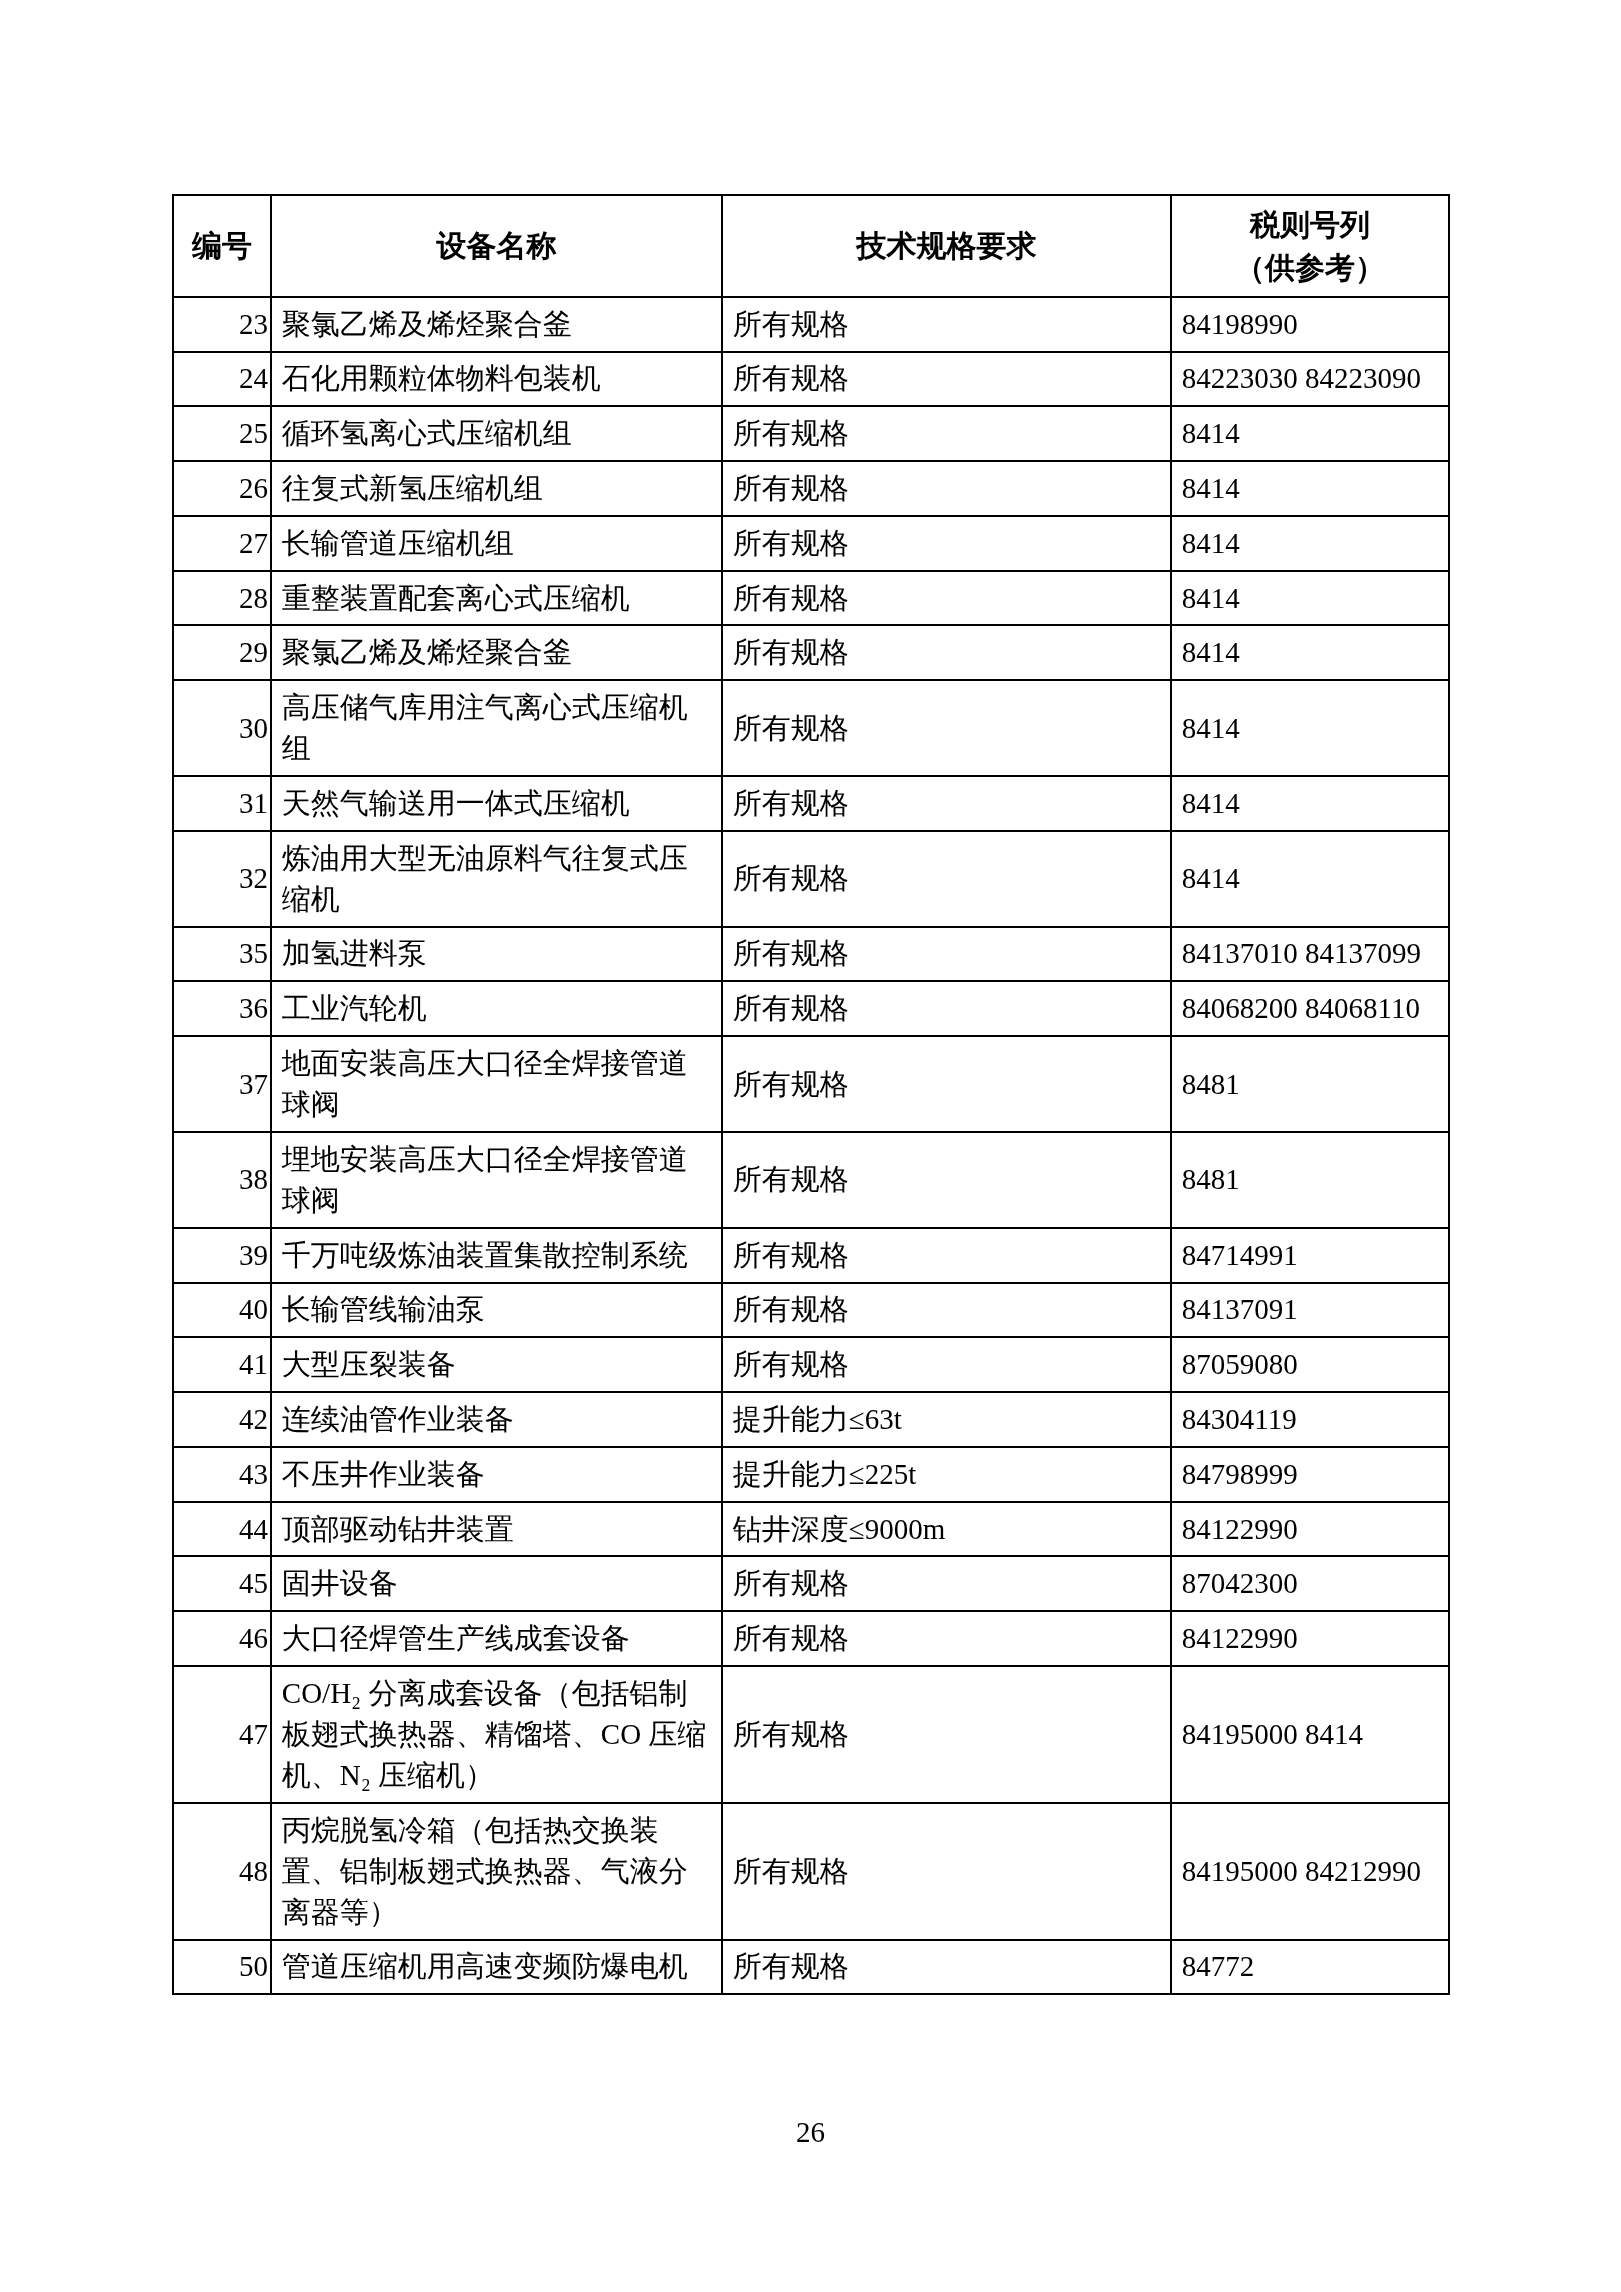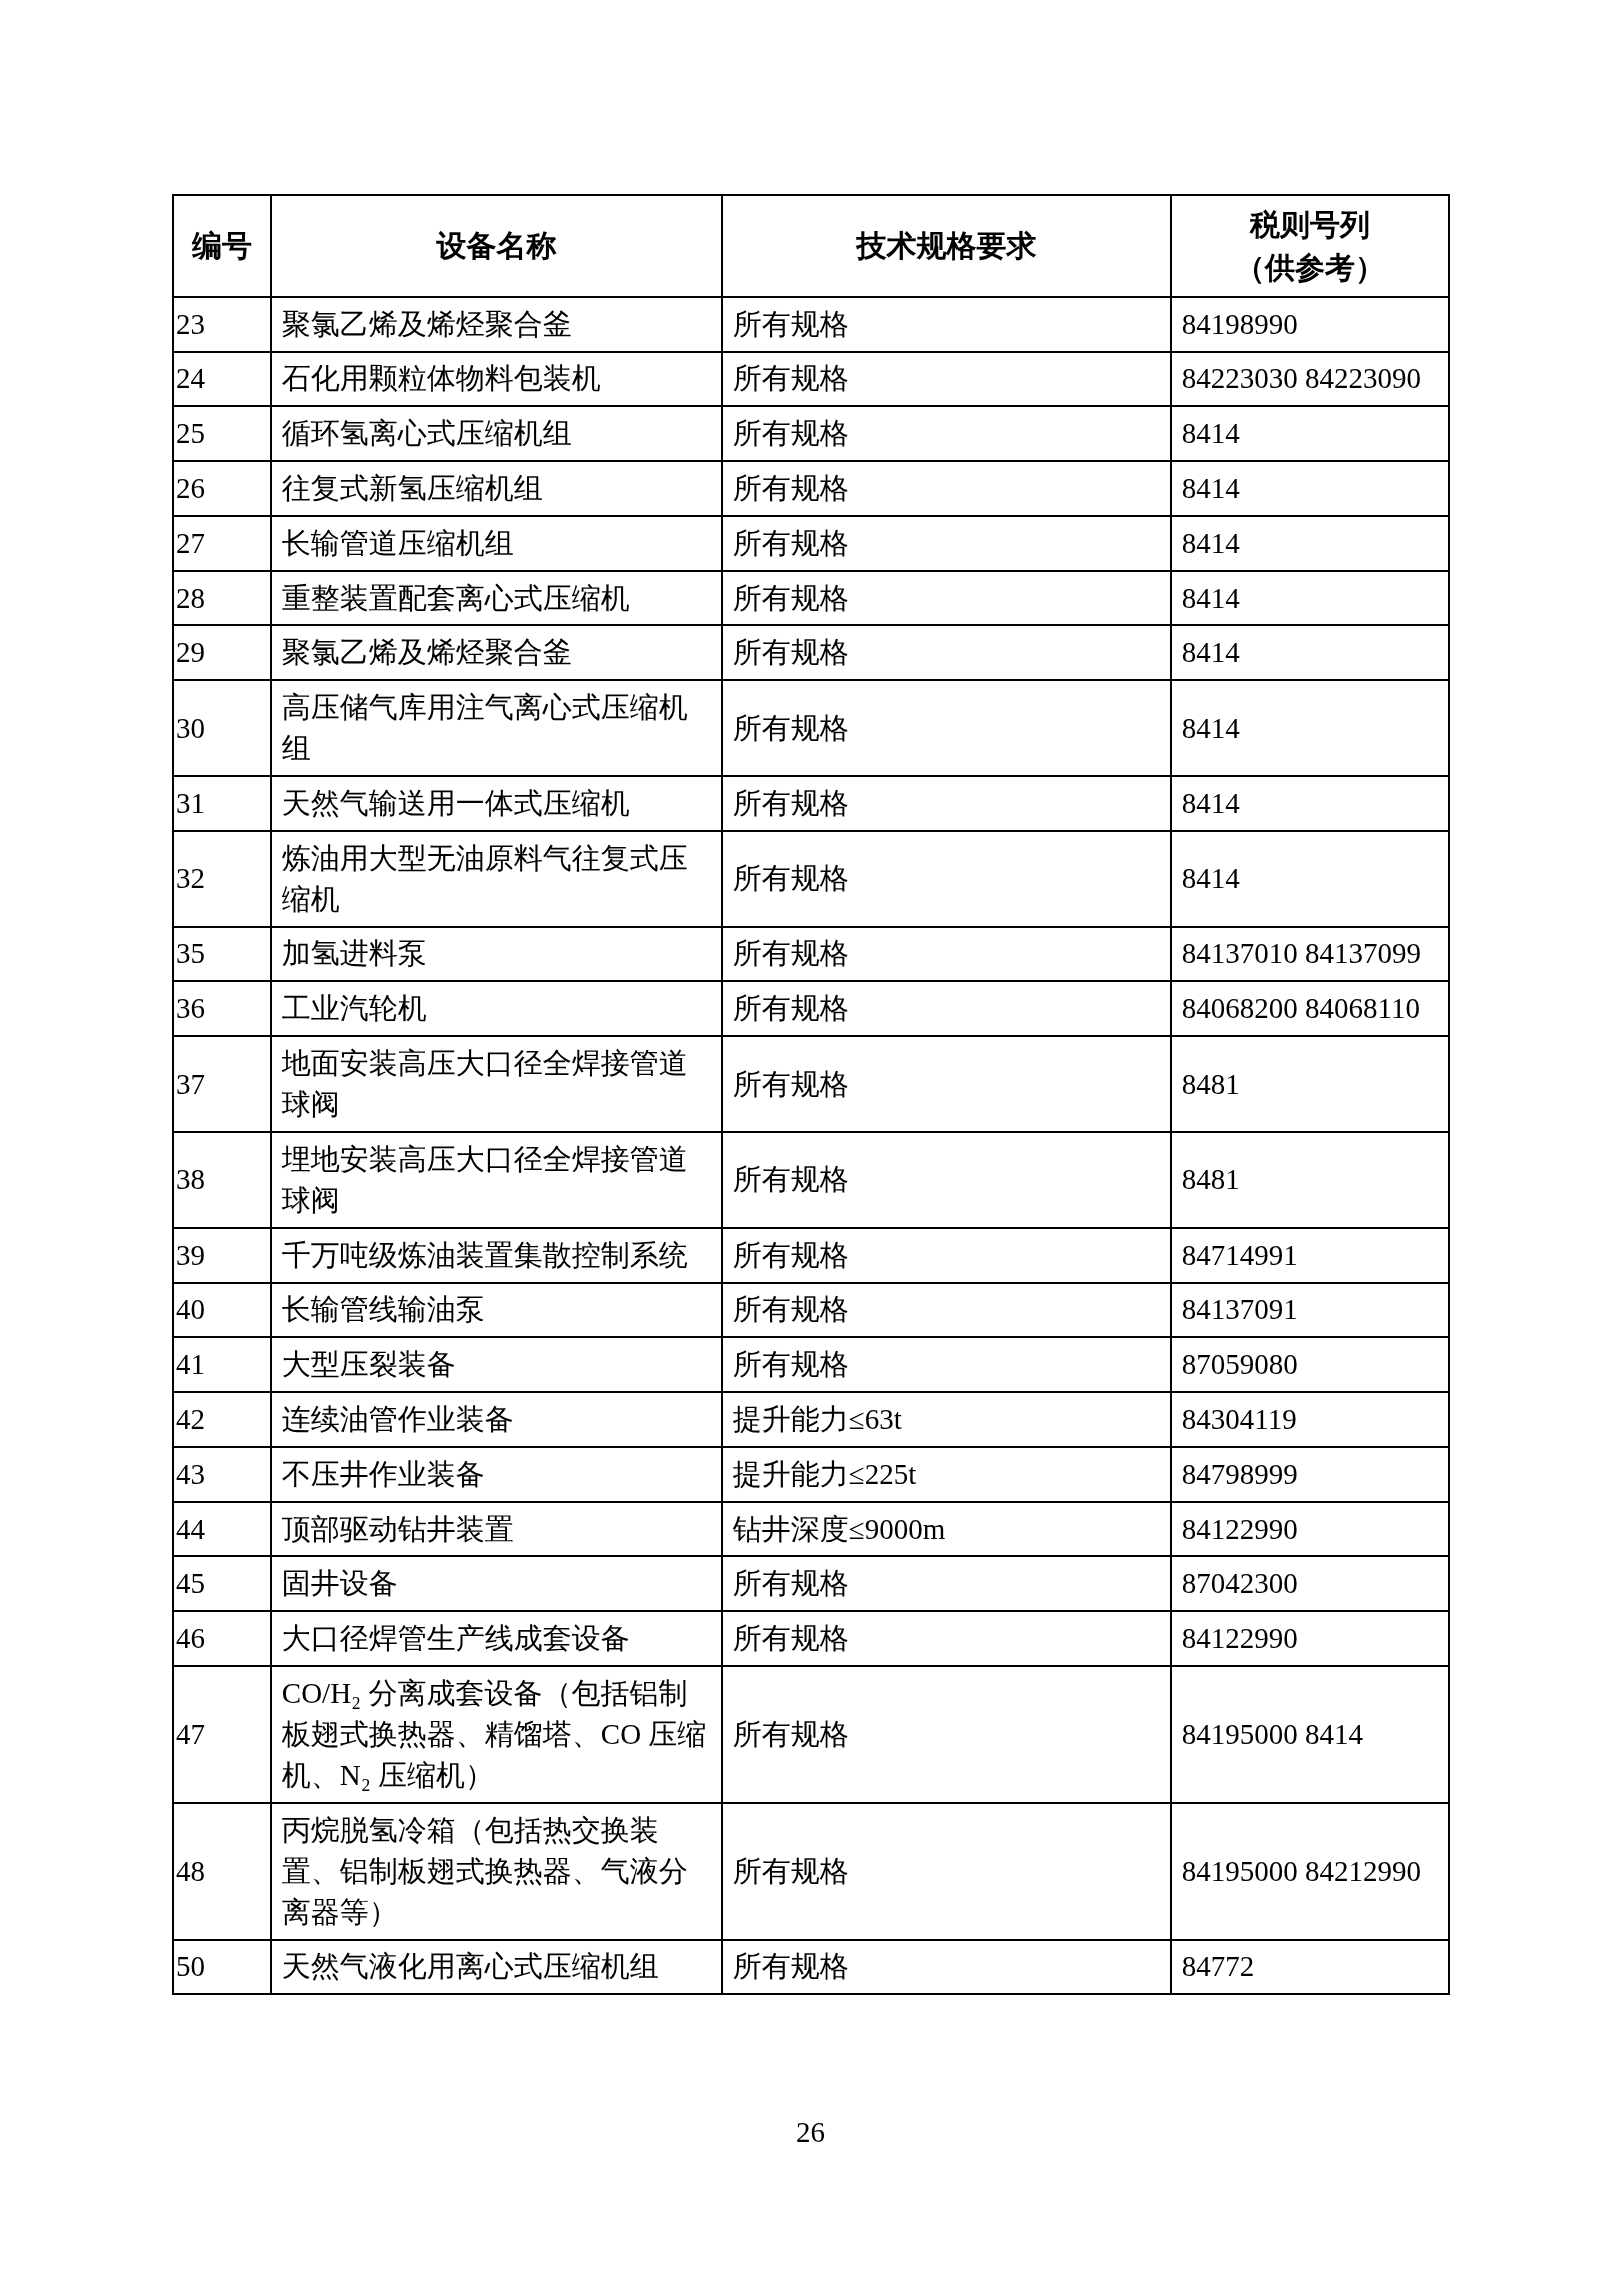--- a/index.html
+++ b/index.html
@@ -39,21 +39,21 @@
     padding: 6.9px 3.9px;
   }
   .doc-table td {
     font-size: 29px;
     line-height: 41px;
     padding: 5.9px 9.8px;
     text-align: left;
     word-break: break-all;
   }
   .doc-table td.c-no {
-    text-align: left;
+    text-align: right;
     padding: 5.9px 2px;
   }
   .page-number {
     position: absolute;
     top: 2115px;
     left: 0;
     width: 1621px;
     text-align: center;
     font-size: 29px;
     line-height: 35px;
@@ -222,21 +222,21 @@
     <td class="c-code">84195000 8414</td>
   </tr>
         <tr>
     <td class="c-no">48</td>
     <td class="c-name">丙烷脱氢冷箱（包括热交换装置、铝制板翅式换热器、气液分离器等）</td>
     <td class="c-spec">所有规格</td>
     <td class="c-code">84195000 84212990</td>
   </tr>
         <tr>
     <td class="c-no">50</td>
-    <td class="c-name">天然气液化用离心式压缩机组</td>
+    <td class="c-name">管道压缩机用高速变频防爆电机</td>
     <td class="c-spec">所有规格</td>
     <td class="c-code">84772</td>
   </tr>
       </tbody>
   </table>
 
   <div class="page-number">26</div>
 
 </div>
 

